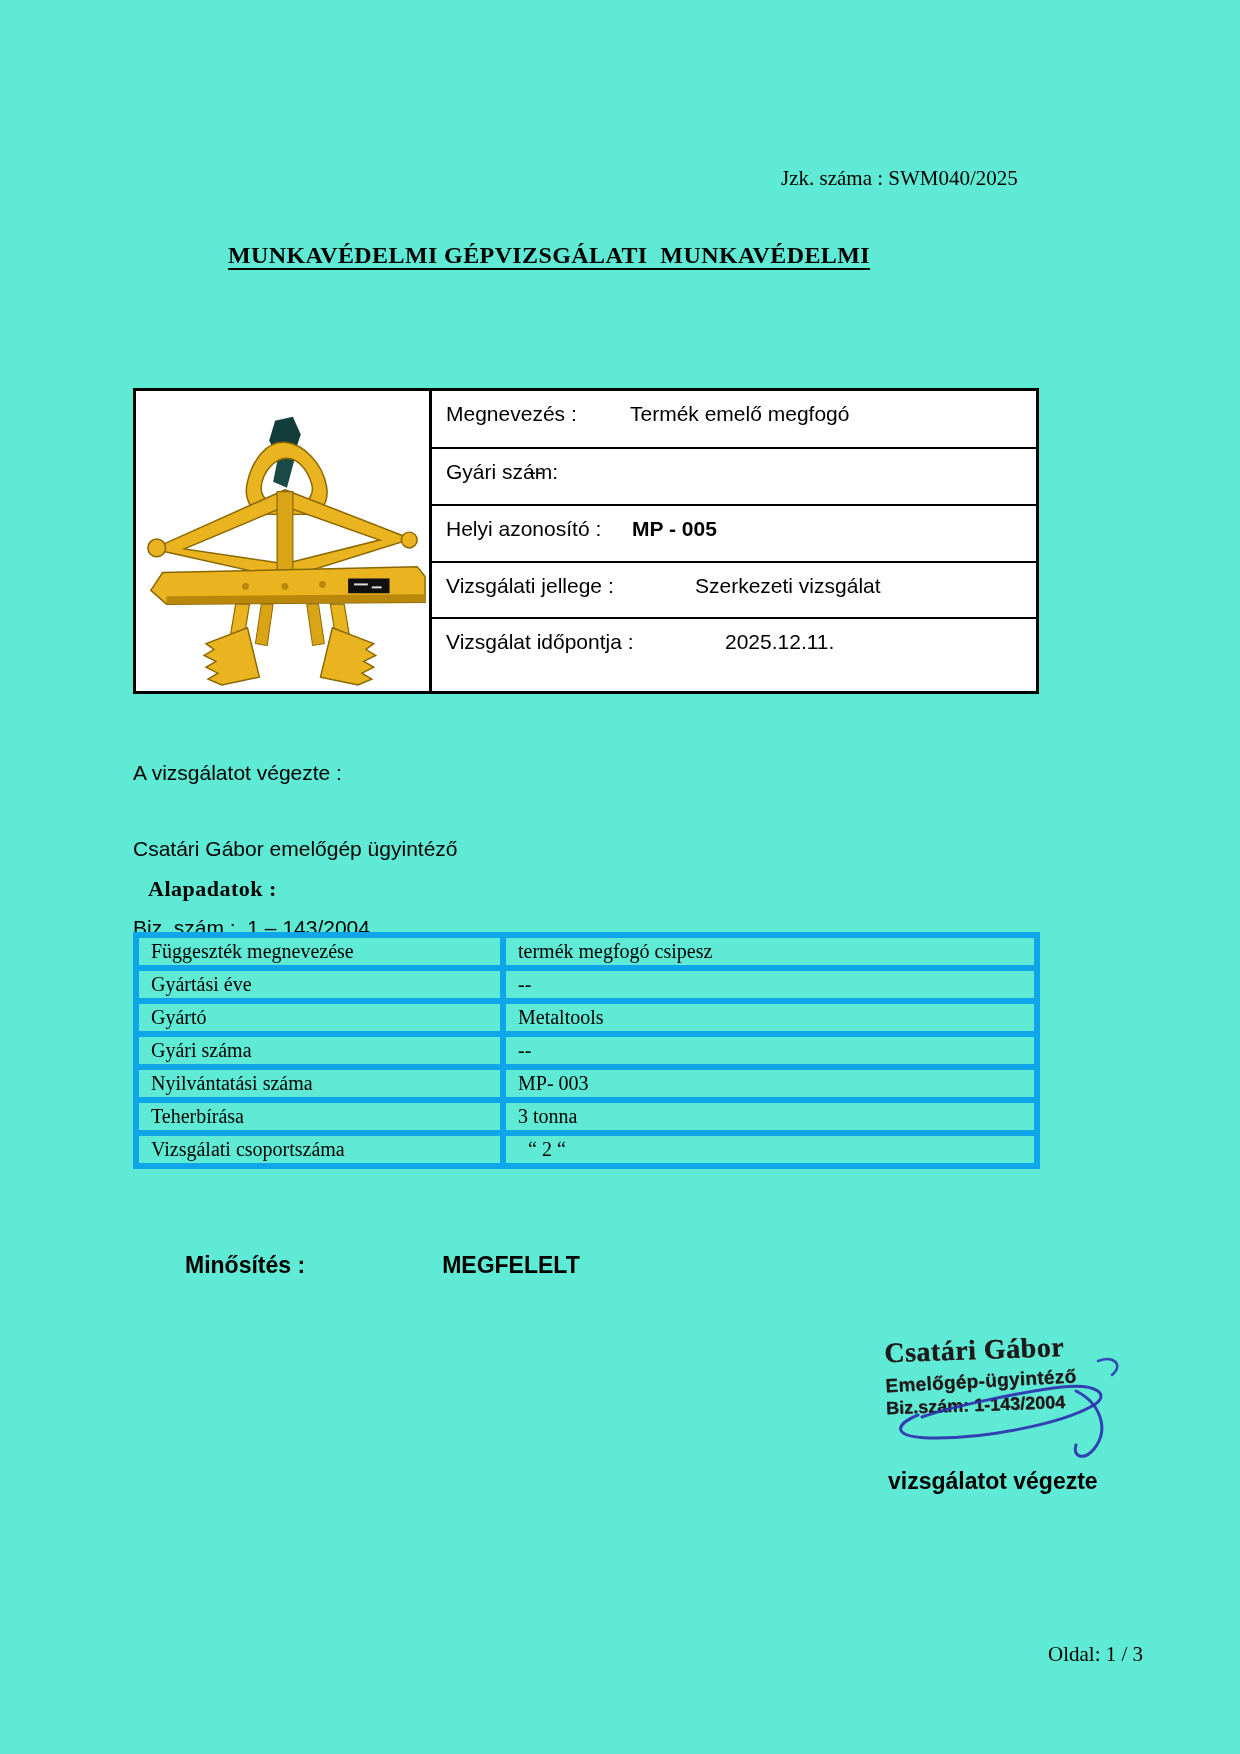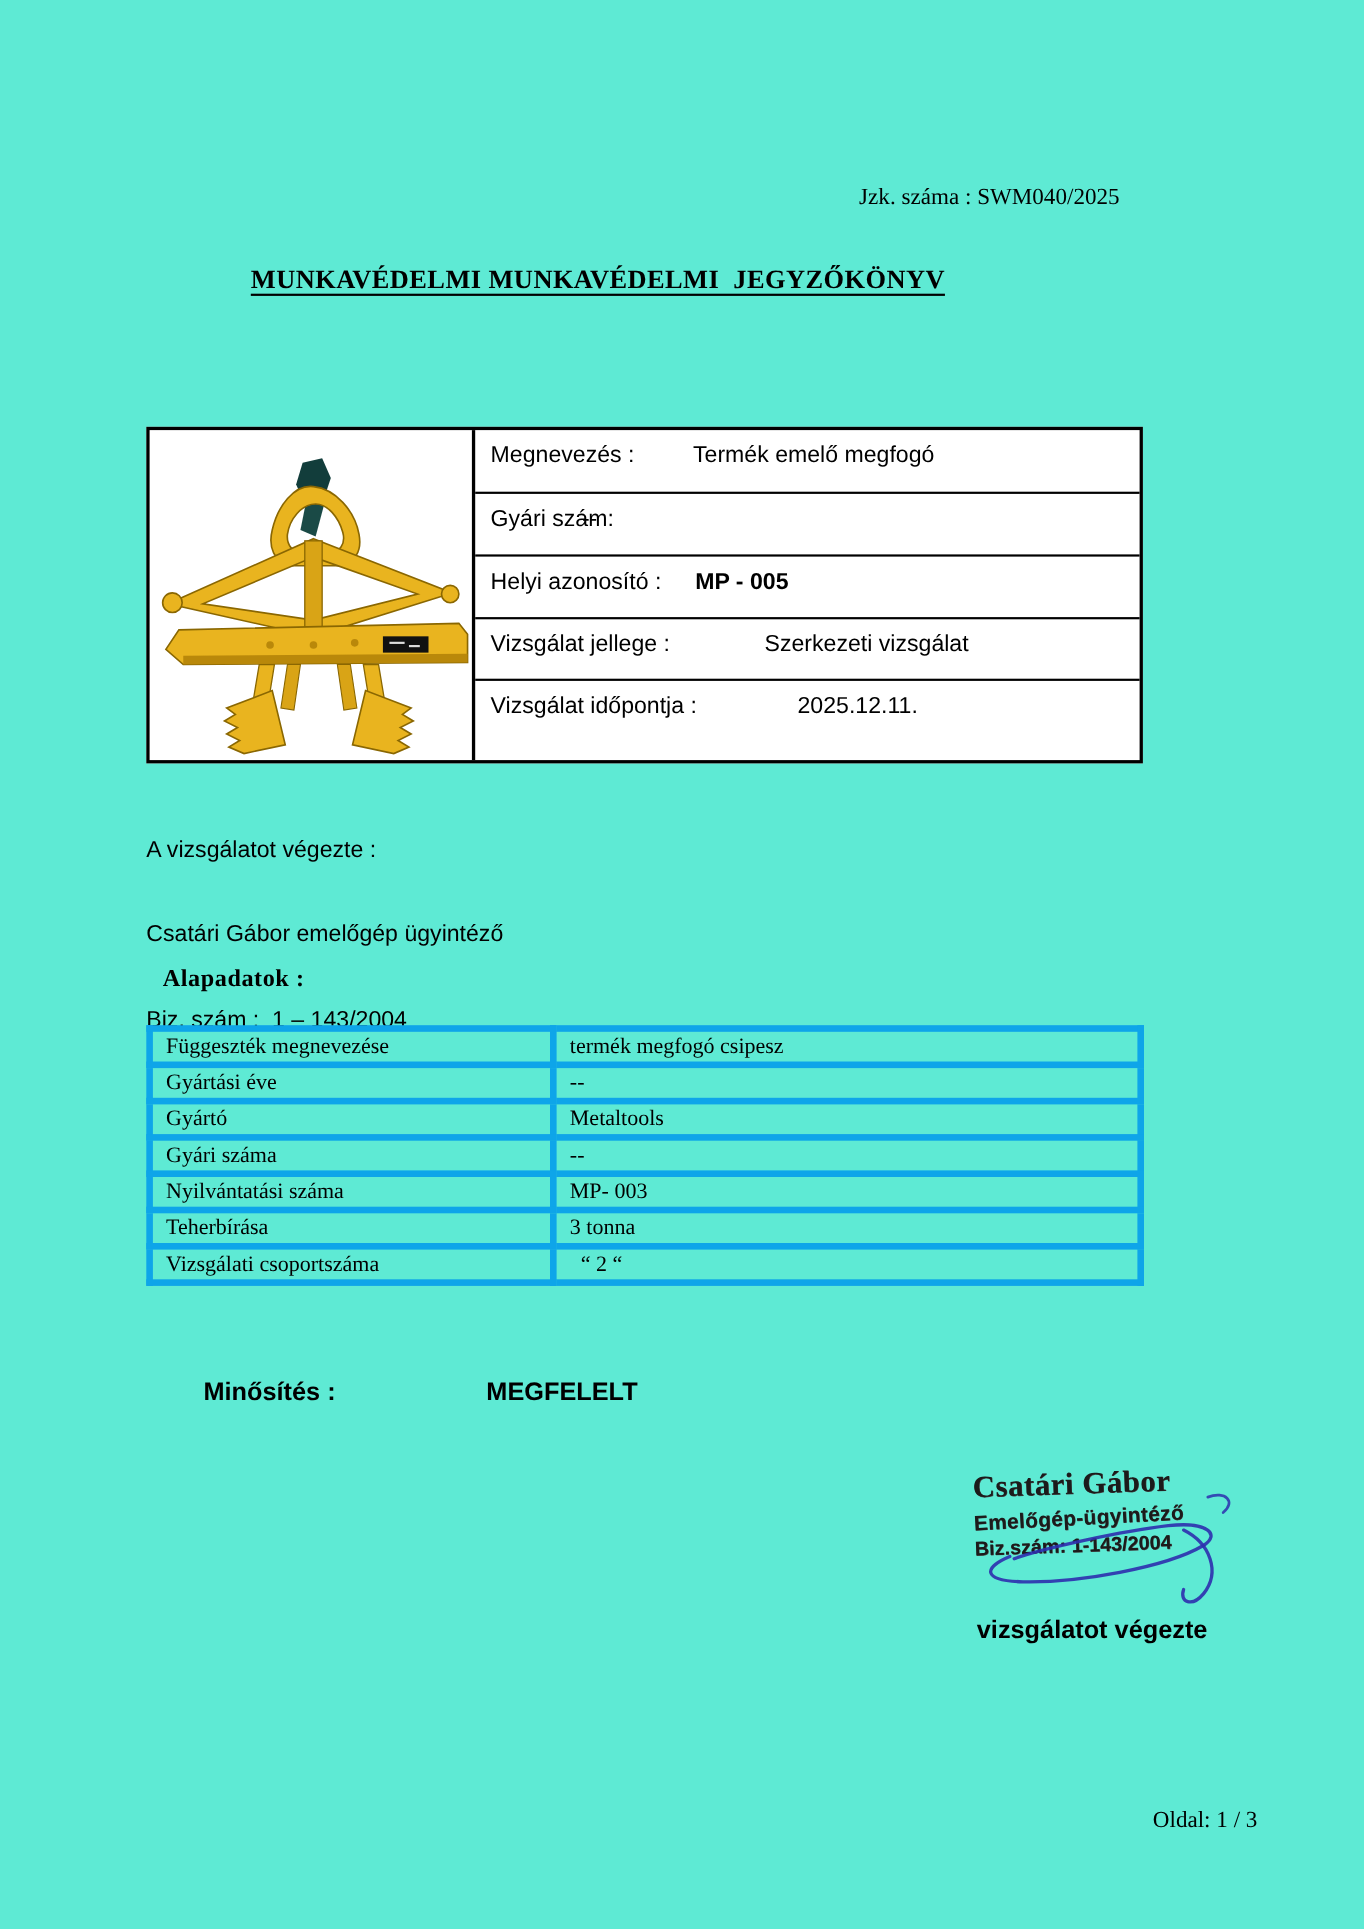--- a/index.html
+++ b/index.html
@@ -70,21 +70,21 @@
   .footer{position:absolute;left:1048px;top:1642px;
           font-family:"Liberation Serif",serif;font-size:21px;white-space:pre;}
 </style>
 </head>
 <body>
 
 <div class="page">
 
   <div class="doc-number">Jzk. száma : SWM040/2025</div>
 
-  <h1 class="title">MUNKAVÉDELMI MUNKAVÉDELMI  JEGYZŐKÖNYV</h1>
+  <h1 class="title">MUNKAVÉDELMI GÉPVIZSGÁLATI  MUNKAVÉDELMI</h1>
 
   <div class="machine-table">
     <div class="photo-cell">
       <svg viewBox="0 0 296 300" xmlns="http://www.w3.org/2000/svg">
 
         <path d="M140 28 L158 24 L166 42 L158 66 L144 70 L134 48 Z" fill="#123d3b"></path>
         <path d="M144 60 L160 66 L152 96 L138 90 Z" fill="#1a4a46"></path>
 
         <path fill-rule="evenodd" fill="#e9b41f" stroke="#8a6702" stroke-width="1.5" d="M150 50 C170 52 188 72 192 94 C195 110 188 120 174 123 L128 123 C114 119 108 106 112 90 C117 68 132 48 150 50 Z
                  M152 66 C139 66 128 80 126 94 C125 104 131 111 140 111 L164 111 C174 111 180 103 177 92 C173 78 163 66 152 66 Z"></path>
@@ -123,21 +123,21 @@
       </div>
       <div class="info-row">
         <span class="lbl">Gyári szám:</span>
         <span class="val">--</span>
       </div>
       <div class="info-row">
         <span class="lbl">Helyi azonosító :</span>
         <span class="val">MP - 005</span>
       </div>
       <div class="info-row">
-        <span class="lbl">Vizsgálat jellege :</span>
+        <span class="lbl">Vizsgálati jellege :</span>
         <span class="val">Szerkezeti vizsgálat</span>
       </div>
       <div class="info-row">
         <span class="lbl">Vizsgálat időpontja :</span>
         <span class="val">2025.12.11.</span>
       </div>
     </div>
   </div>
 
   <div class="inspector">

